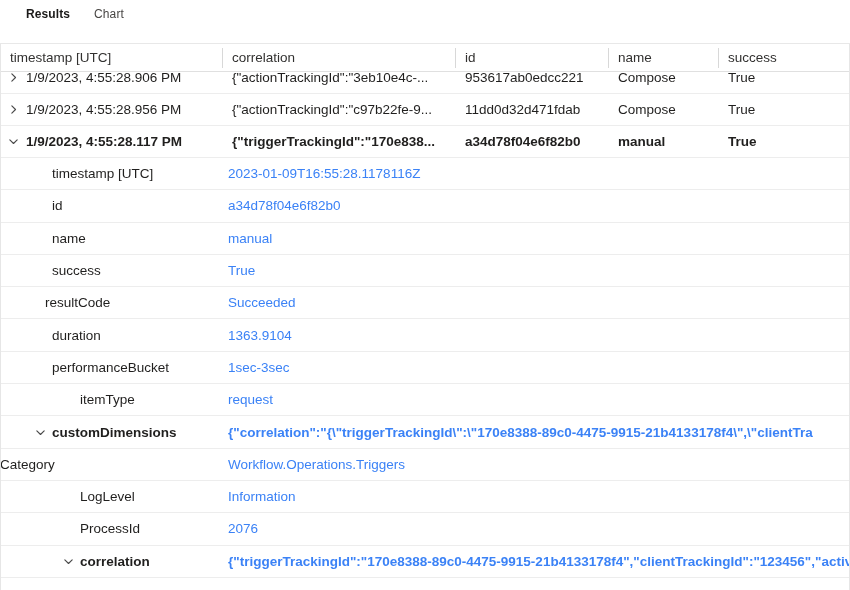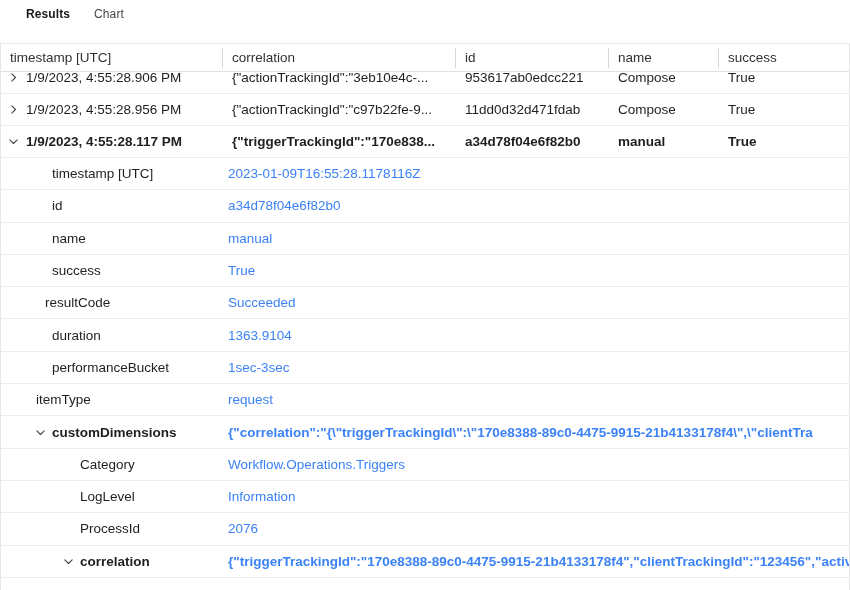--- a/index.html
+++ b/index.html
@@ -358,38 +358,38 @@
               </div>
               <div class="detail-val"><span>1363.9104</span></div>
             </div>
             <div class="detail-row">
               <div class="detail-key" style="width: 228px; min-width: 228px; padding-left: 52px; text-align: center;">
                 <span class="klabel">performanceBucket</span>
               </div>
               <div class="detail-val"><span>1sec-3sec</span></div>
             </div>
             <div class="detail-row">
-              <div class="detail-key" style="width: 228px; min-width: 228px; padding-left: 36px;">
+              <div class="detail-key" style="width: 228px; min-width: 228px; padding-left: 80px;">
                 <span class="klabel">itemType</span>
               </div>
               <div class="detail-val"><span>request</span></div>
             </div>
             <div class="detail-row group">
               <div class="detail-key" style="width: 228px; min-width: 228px; padding-left: 28px;">
                 <span class="kchev">
                   <svg width="11" height="11" viewBox="0 0 12 12">
                     <path fill="none" stroke="currentColor" stroke-width="1.25" stroke-linecap="round" stroke-linejoin="round" d="M2 4.2 L6 8.2 L10 4.2"></path>
                   </svg>
                 </span>
                 <span class="klabel">customDimensions</span>
               </div>
               <div class="detail-val"><span>{"correlation":"{\"triggerTrackingId\":\"170e8388-89c0-4475-9915-21b4133178f4\",\"clientTra</span></div>
             </div>
             <div class="detail-row">
-              <div class="detail-key" style="width: 228px; min-width: 228px; padding-left: 80px;">
+              <div class="detail-key" style="width: 228px; min-width: 228px; ">
                 <span class="klabel">Category</span>
               </div>
               <div class="detail-val"><span>Workflow.Operations.Triggers</span></div>
             </div>
             <div class="detail-row">
               <div class="detail-key" style="width: 228px; min-width: 228px; padding-left: 80px;">
                 <span class="klabel">LogLevel</span>
               </div>
               <div class="detail-val"><span>Information</span></div>
             </div>

